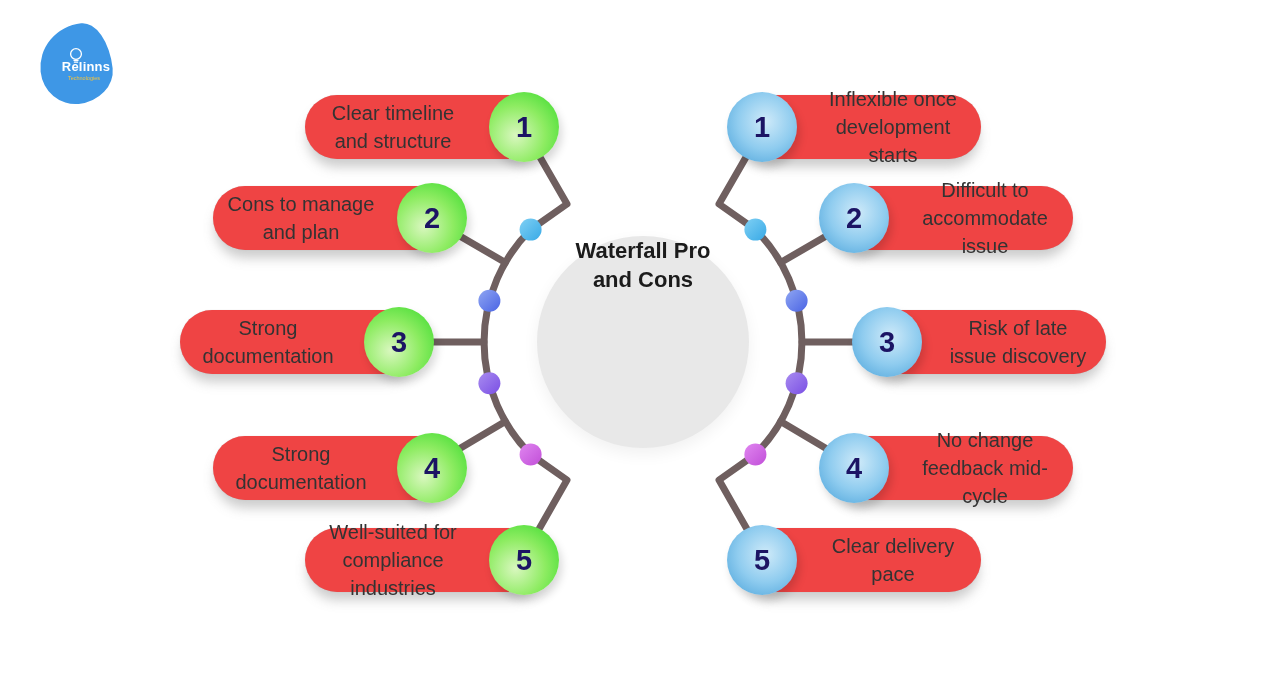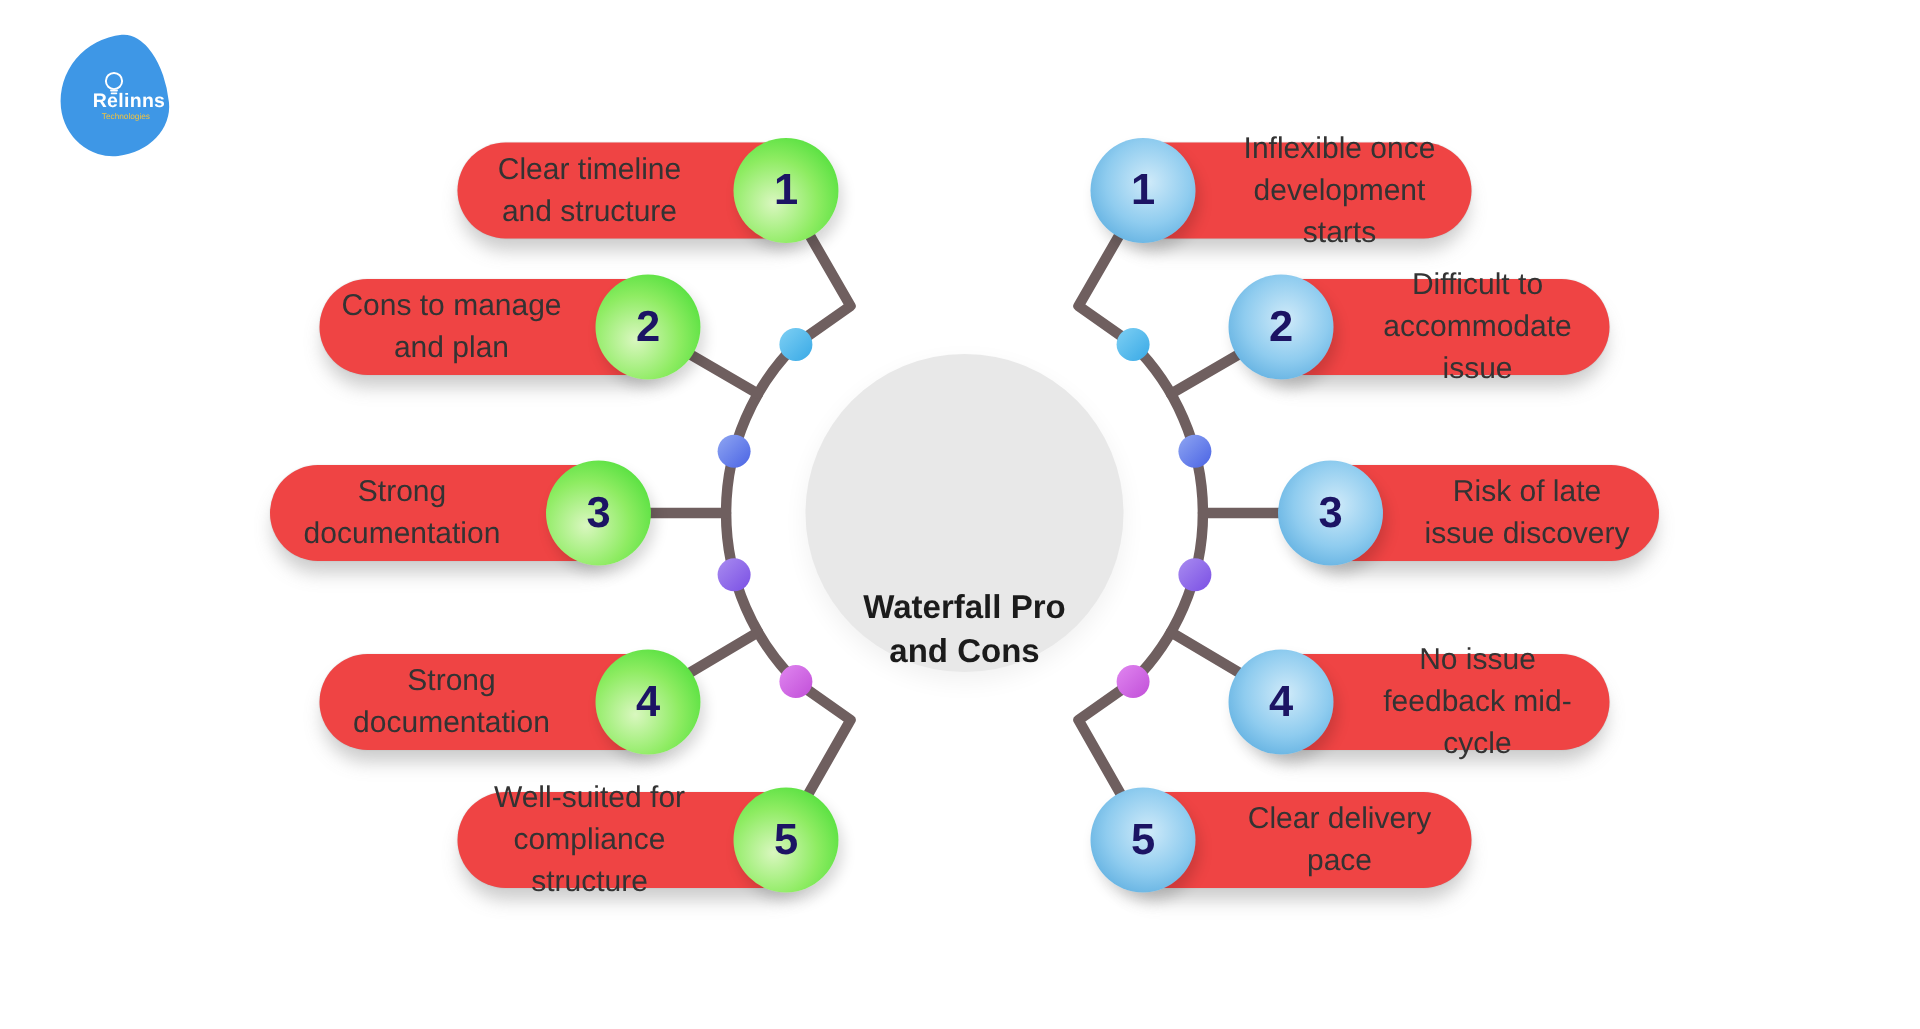--- a/index.html
+++ b/index.html
@@ -5,21 +5,21 @@
   html,body{margin:0;padding:0;background:#fff;}
   .canvas{
     position:relative;width:1280px;height:686px;background:#ffffff;
     font-family:"Liberation Sans",sans-serif;overflow:hidden;
   }
   
   .connectors{position:absolute;left:0;top:0;z-index:1;}
   
   .center-circle{
     position:absolute;left:537px;top:236px;width:212px;height:212px;border-radius:50%;
-    background:#e8e8e8;z-index:2;display:flex;align-items:flex-end;justify-content:center;
+    background:#e8e8e8;z-index:2;display:flex;align-items:flex-start;justify-content:center;
     box-shadow:0 6px 16px rgba(0,0,0,0.06);
   }
   .center-title{
     width:172px;text-align:center;font-size:22px;font-weight:600;color:#1b1b1b;line-height:1.32;
   }
   
   .item{position:absolute;width:240px;height:64px;z-index:3;}
   .pill{
     position:absolute;inset:0;background:#ef4444;border-radius:32px;
     box-shadow:0 10px 12px -2px rgba(110,110,110,0.35), 0 0 1px rgba(0,0,0,0.18);
@@ -149,38 +149,38 @@
   </div>
   <div class="item left pos-l3">
     <div class="pill">Strong documentation</div>
     <div class="num">3</div>
   </div>
   <div class="item left pos-l4">
     <div class="pill">Strong documentation</div>
     <div class="num">4</div>
   </div>
   <div class="item left pos-l5">
-    <div class="pill">Well-suited for compliance structure</div>
+    <div class="pill">Well-suited for compliance industries</div>
     <div class="num">5</div>
   </div>
 
   <div class="item right pos-r1">
     <div class="pill">Inflexible once development starts</div>
     <div class="num">1</div>
   </div>
   <div class="item right pos-r2">
     <div class="pill">Difficult to accommodate issue</div>
     <div class="num">2</div>
   </div>
   <div class="item right pos-r3">
     <div class="pill">Risk of late issue discovery</div>
     <div class="num">3</div>
   </div>
   <div class="item right pos-r4">
-    <div class="pill">No issue feedback mid-cycle</div>
+    <div class="pill">No change feedback mid-cycle</div>
     <div class="num">4</div>
   </div>
   <div class="item right pos-r5">
     <div class="pill">Clear delivery pace</div>
     <div class="num">5</div>
   </div>
 
 </div>
 
 </body></html>

